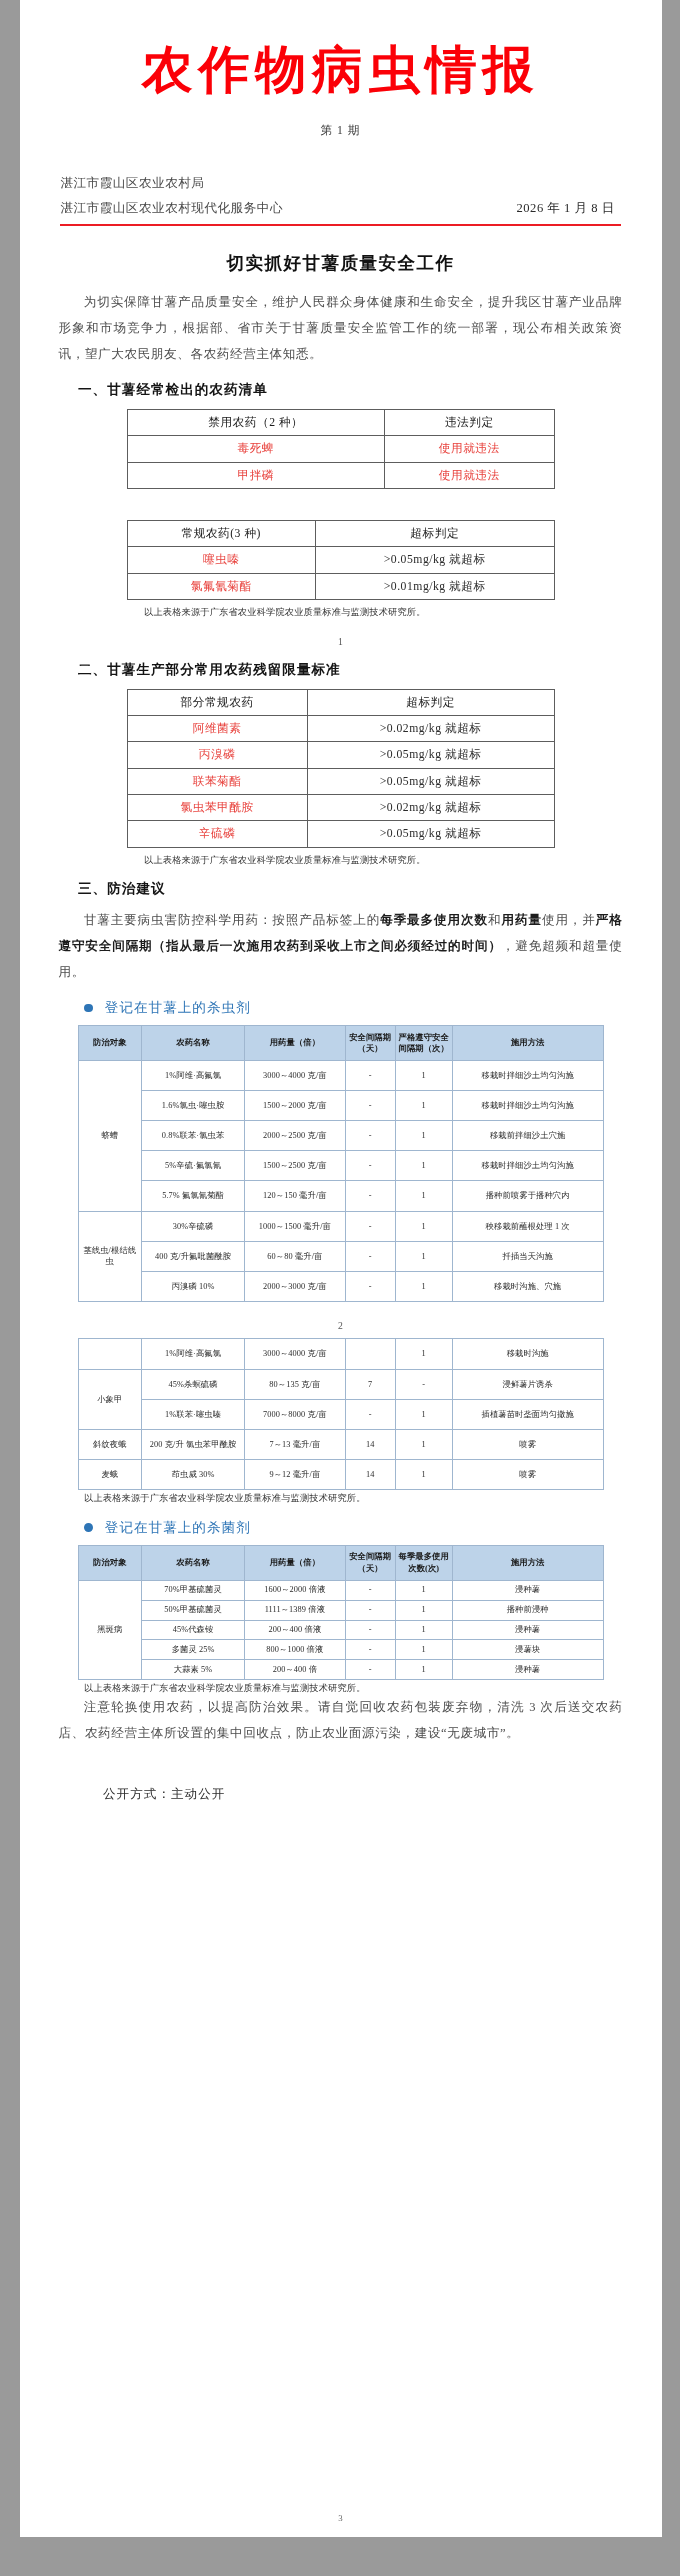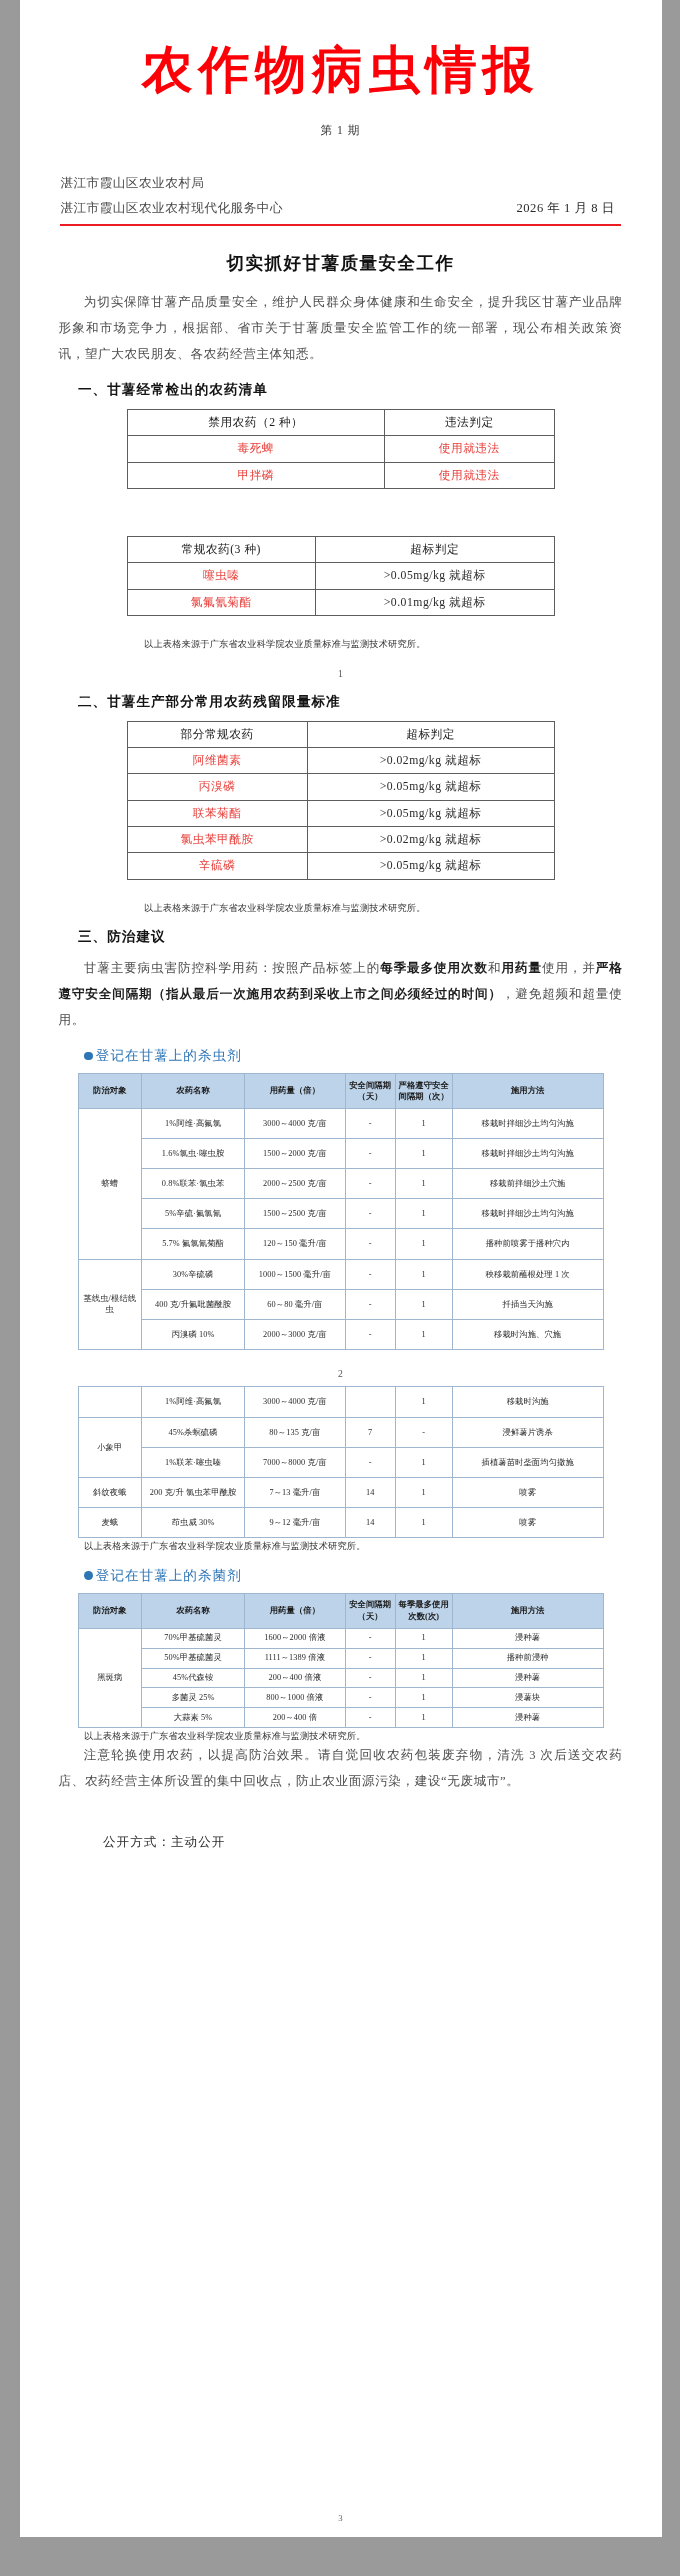--- a/index.html
+++ b/index.html
@@ -70,21 +70,21 @@
     letter-spacing:0.6px;
   }
   p.body b { color:#1d1d1d; font-weight:700; }
   h3.sect {
     font-size:13.6px;
     font-weight:700;
     color:#141414;
     margin:13.6px 0 9.7px 39px;
     letter-spacing:1px;
   }
-  .tbl-wrap { margin:0 auto 22px auto; }
+  .tbl-wrap { margin:0 auto 6px auto; }
   table.simple {
     border-collapse:collapse;
     margin:0 auto;
     width:428px;
     background:#fff;
   }
   table.simple th, table.simple td {
     border:1px solid #5d5d5d;
     text-align:center;
     font-size:11.7px;
@@ -111,21 +111,21 @@
     color:#555;
     margin:17.5px 0 7.8px 0;
   }
   .bullet-head {
     color:#2e75b6;
     font-size:13.6px;
     margin:13.6px 0 7.8px 45px;
     letter-spacing:1px;
     display:flex;
     align-items:center;
-    gap:3px;
+    gap:12px;
   }
   .bullet-dot {
     width:8.8px; height:8.8px; border-radius:50%;
     background:#2e75b6; display:inline-block; flex:0 0 auto;
   }
   table.grid {
     border-collapse:collapse;
     margin:0 auto;
     width:526px;
     background:#fff;

